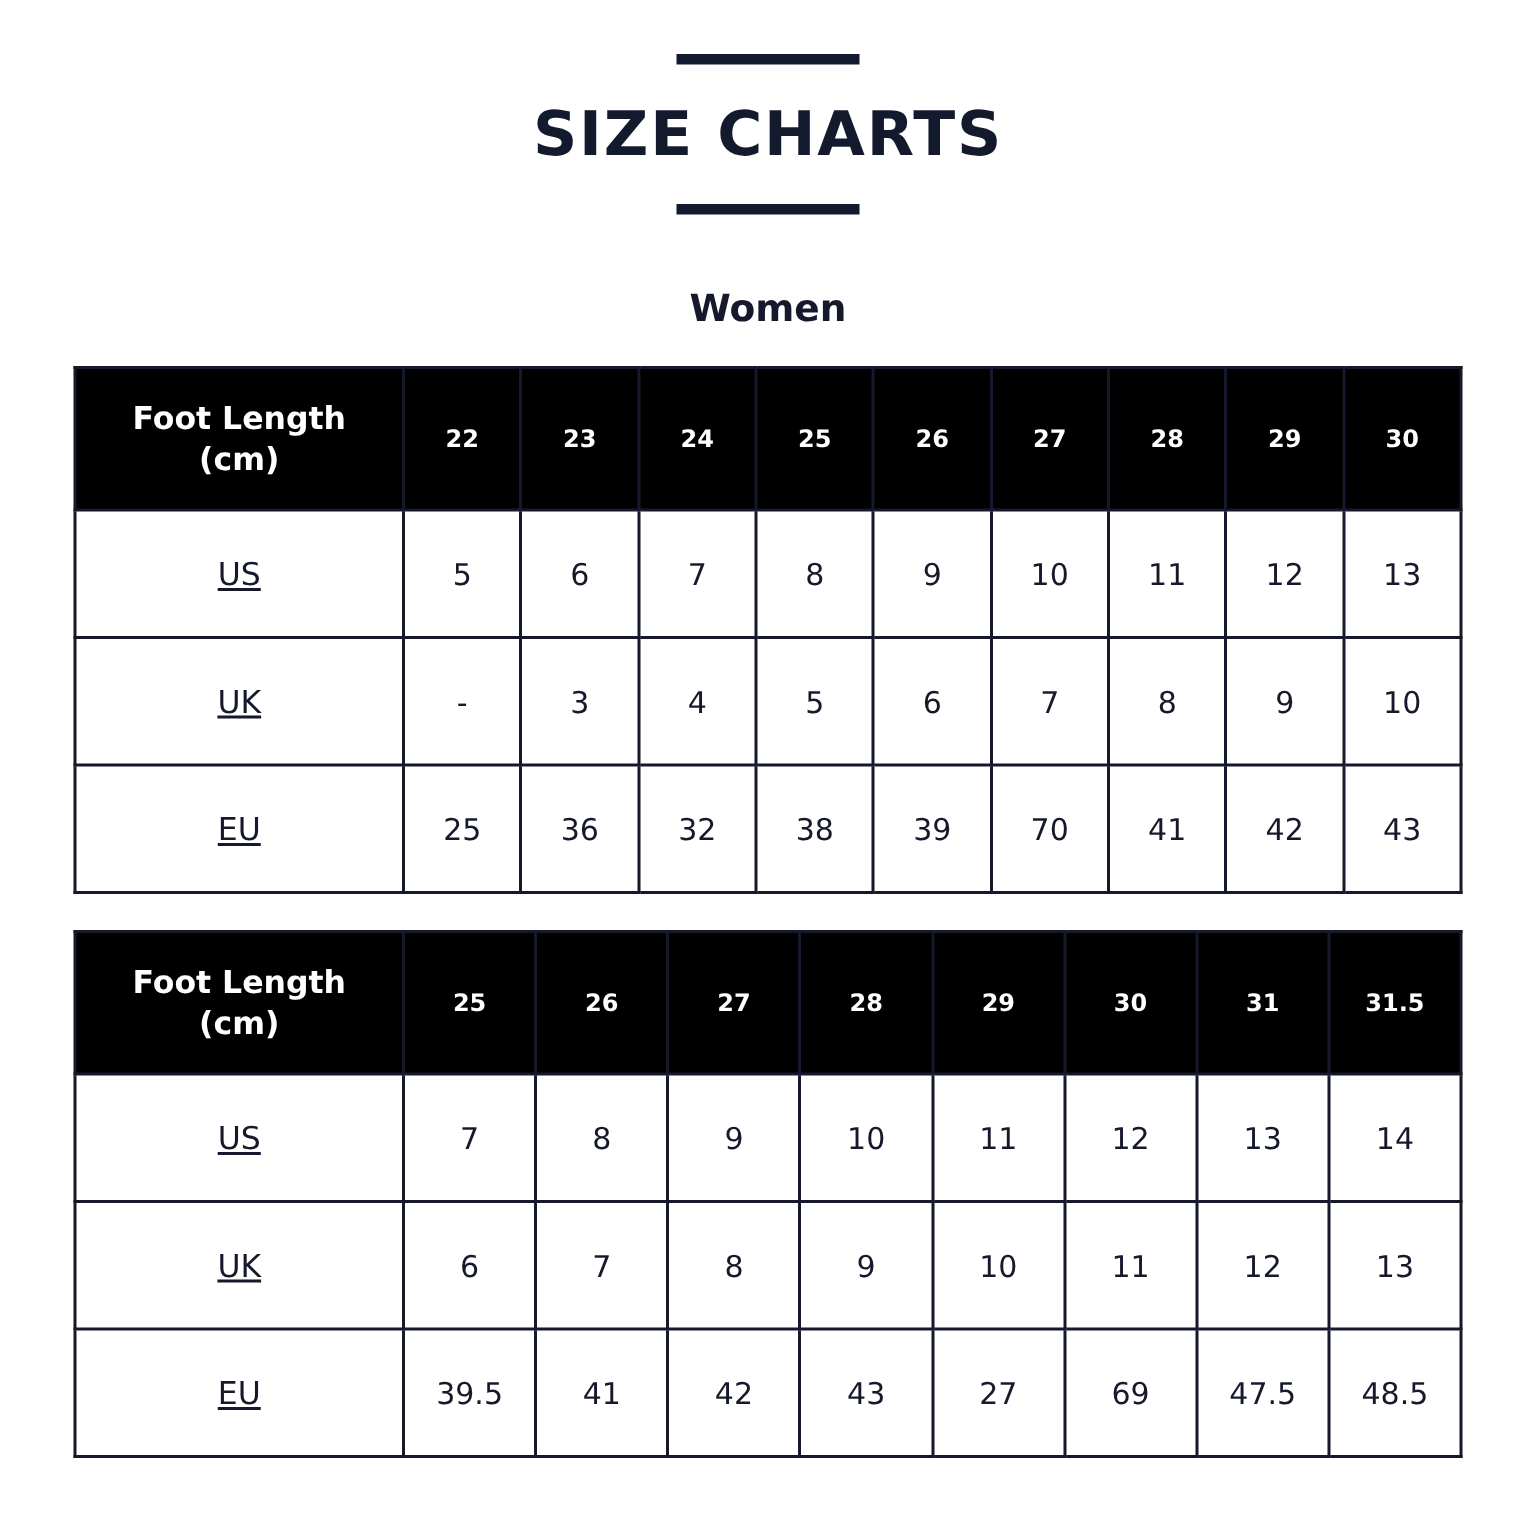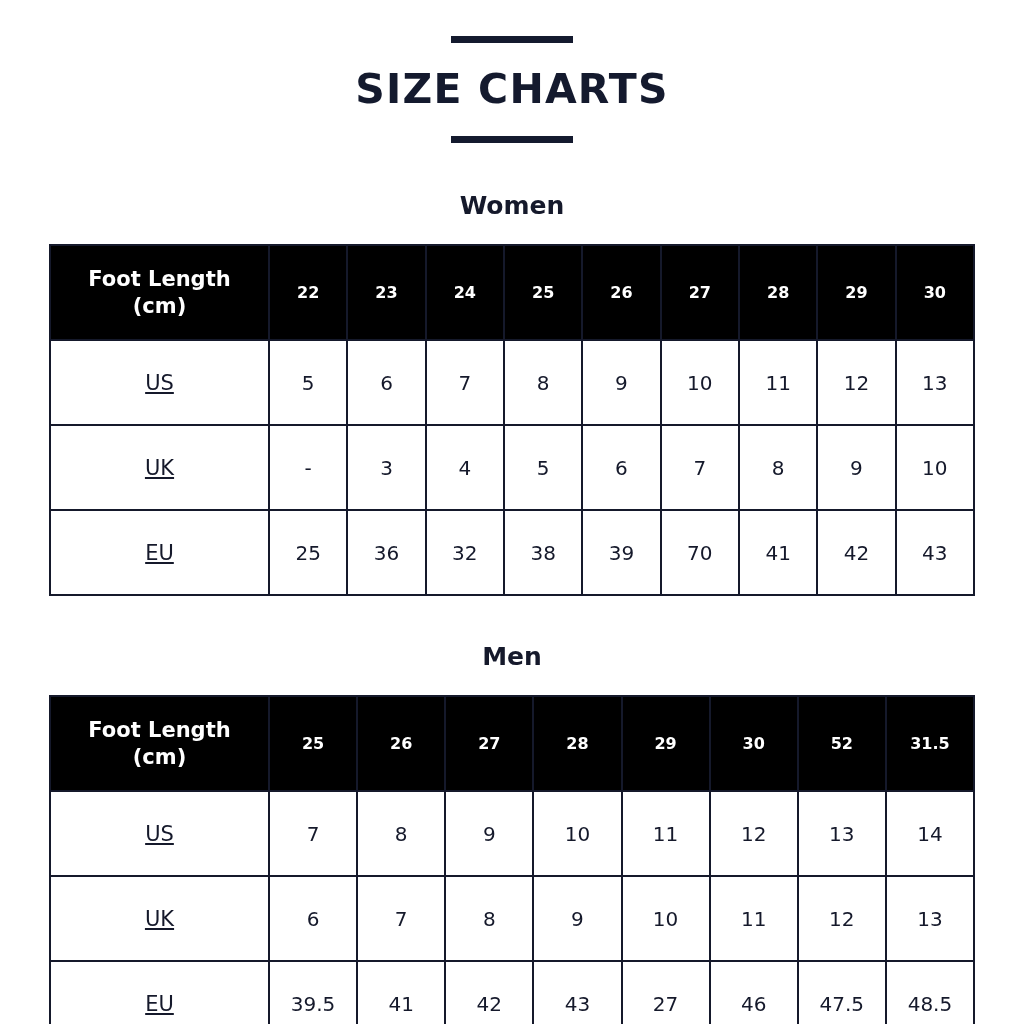--- a/index.html
+++ b/index.html
@@ -175,37 +175,36 @@
           <td class="value">39</td>
           <td class="value">70</td>
           <td class="value">41</td>
           <td class="value">42</td>
           <td class="value">43</td>
         </tr>
       </tbody>
     </table>
   </div>
 
-  <h2 class="section-title men">Men</h2>
 
   <div class="chart-wrap men">
     <table class="size-table">
       <thead>
         <tr>
           <th class="corner">
             <span>Foot Length</span><br>
             <span>(cm)</span>
           </th>
           <th>25</th>
           <th>26</th>
           <th>27</th>
           <th>28</th>
           <th>29</th>
           <th>30</th>
-          <th>52</th>
+          <th>31</th>
           <th>31.5</th>
         </tr>
       </thead>
       <tbody>
         <tr>
           <td class="row-label">US</td>
           <td class="value">7</td>
           <td class="value">8</td>
           <td class="value">9</td>
           <td class="value">10</td>
@@ -225,21 +224,21 @@
           <td class="value">12</td>
           <td class="value">13</td>
         </tr>
         <tr>
           <td class="row-label">EU</td>
           <td class="value">39.5</td>
           <td class="value">41</td>
           <td class="value">42</td>
           <td class="value">43</td>
           <td class="value">27</td>
-          <td class="value">46</td>
+          <td class="value">69</td>
           <td class="value">47.5</td>
           <td class="value">48.5</td>
         </tr>
       </tbody>
     </table>
   </div>
 
 </div>
 
 </body></html>

